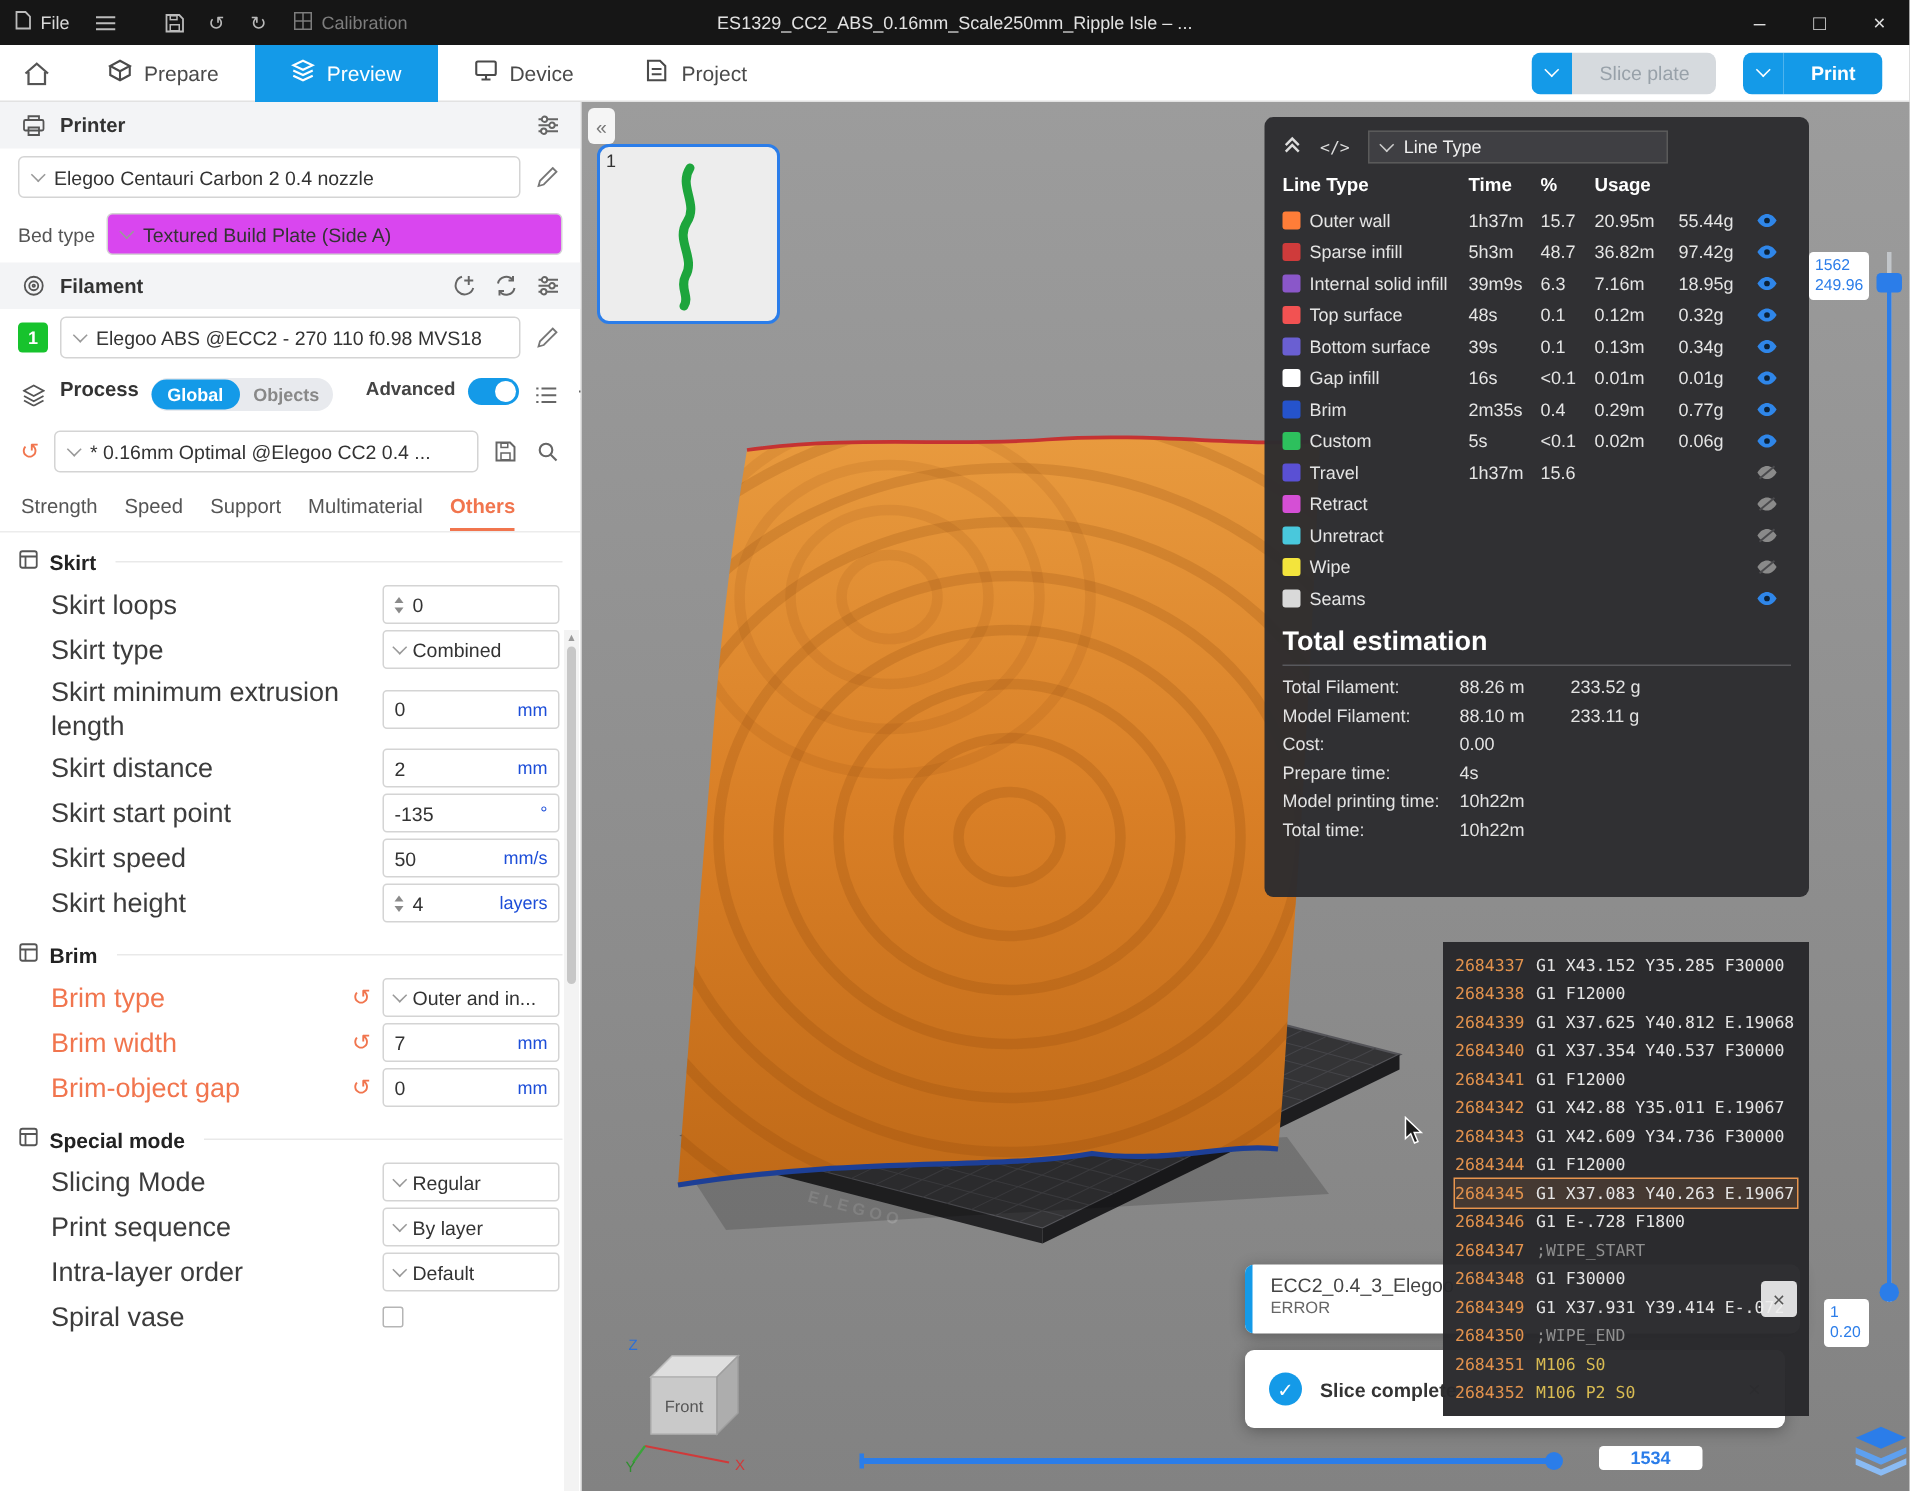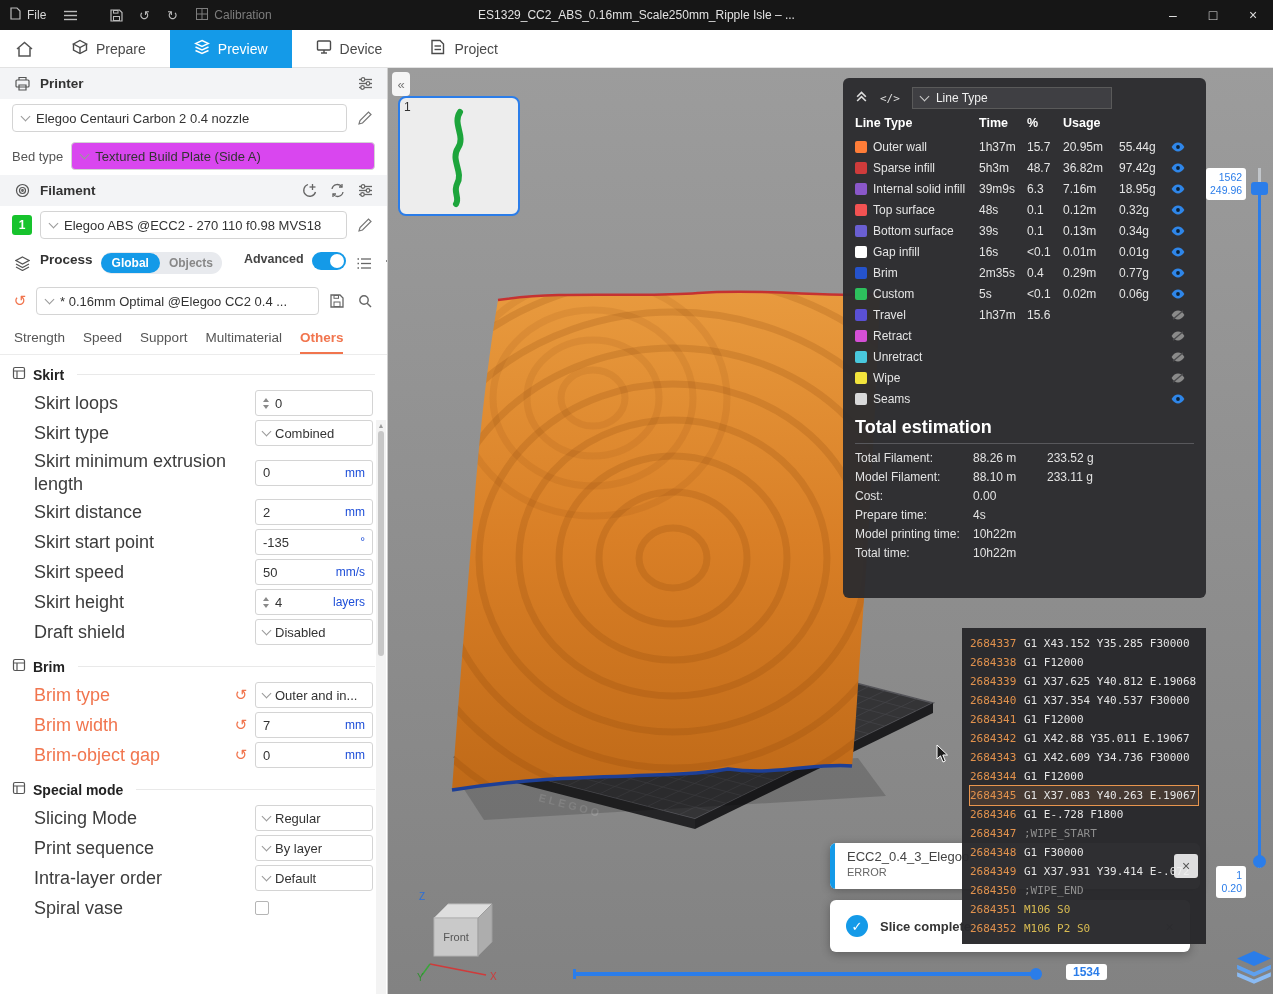--- a/index.html
+++ b/index.html
@@ -114,27 +114,27 @@
 .toast-x-float{position:absolute;left:786px;top:786px;width:24px;height:24px;background:rgba(238,238,238,.92);border-radius:3px;color:#555;display:flex;align-items:center;justify-content:center;font-size:14px;z-index:7}
 .toast-slice{left:442px;top:832px;width:360px;height:52px;display:flex;align-items:center;gap:12px;padding:0 16px;z-index:5}
 .chk{width:22px;height:22px;border-radius:50%;background:var(--accent);color:#fff;display:flex;align-items:center;justify-content:center;font-size:13px;flex:none}
 .tmsg{font-size:13px;font-weight:bold;color:#333;flex:1}
 .tx{color:#999;font-size:15px}
 
 .htrack{position:absolute;left:185px;top:899px;width:470px;height:14px;z-index:3}
 .htrack .bar{position:absolute;left:0;top:5px;width:463px;height:4px;background:var(--blue2);border-radius:2px}
 .htick{position:absolute;left:0;top:2px;width:3px;height:10px;background:var(--blue2)}
 .hhandle{position:absolute;left:457px;top:1px;width:12px;height:12px;border-radius:50%;background:var(--blue2)}
-.hlabel{position:absolute;left:678px;top:896px;background:#fff;color:var(--blue2);font-size:12px;font-weight:bold;padding:1px 7px;border-radius:3px;z-index:3}
+.hlabel{position:absolute;left:678px;top:896px;background:#fff;color:var(--blue2);font-size:12px;font-weight:bold;padding:1px 21px;border-radius:3px;z-index:3}
 
 .vtrack{position:absolute;left:870px;top:100px;width:3px;height:700px;background:#c2c6ca;z-index:3}
 .vfill{position:absolute;left:870px;top:118px;width:3px;height:674px;background:var(--blue2);z-index:3}
 .vhandle-top{position:absolute;left:863px;top:114px;width:17px;height:13px;border-radius:3px;background:var(--blue2);z-index:4}
 .vhandle-bot{position:absolute;left:865px;top:787px;width:13px;height:13px;border-radius:50%;background:var(--blue2);z-index:4}
-.vtip{position:absolute;background:#fff;border-radius:3px;color:var(--blue2);font-size:10.5px;line-height:1.25;padding:3px 4px;text-align:right;z-index:4}
+.vtip{position:absolute;background:#fff;border-radius:3px;color:var(--blue2);font-size:10.5px;line-height:1.25;padding:3px 4px;text-align:left;z-index:4}
 .vtip-top{left:818px;top:100px;min-width:40px}
 .vtip-bot{left:828px;top:798px;min-width:30px}
 .layers-ico{position:absolute;left:847px;top:882px;z-index:3}
 </style>
 </head>
 <body>
 
 <div class="app">
 
   <div class="titlebar">
@@ -214,20 +214,34 @@
         </div>
         <div class="navtab">
           <span><svg width="16" height="16" viewBox="0 0 16 16" fill="none" stroke="currentColor" stroke-width="1.4">
               <path d="M2 1.5 H10 L13.5 5 V14.5 H2 Z"></path>
               <line x1="4.5" y1="7" x2="11" y2="7"></line>
               <line x1="4.5" y1="10.5" x2="11" y2="10.5"></line>
             </svg></span>
           <span>Project</span>
         </div>
       </div>
+    <div class="actions">
+      <div class="split slice">
+        <span class="chevseg">
+            <span class="chev w"></span>
+          </span>
+        <span class="mainseg">Slice plate</span>
+      </div>
+      <div class="split print">
+        <span class="chevseg">
+            <span class="chev w"></span>
+          </span>
+        <span class="mainseg">Print</span>
+      </div>
+    </div>
   </div>
 
   <div class="content">
 
     <div class="sidebar">
       <div class="sec-head gray">
         <span class="icon-btn">
             <svg width="15" height="15" viewBox="0 0 15 15">
               <g fill="none" stroke="#555" stroke-width="1.2">
                 <rect x="1" y="4" width="13" height="7" rx="1"></rect>
@@ -448,27 +462,20 @@
           </div>
           <div class="prow">
             <span class="plab">Skirt height</span>
             <div class="pbox">
               <span class="spinner">
                 <span class="su"></span>
                 <span class="sd"></span>
               </span>
               <span class="val">4</span>
               <span class="unit">layers</span>
-            </div>
-          </div>
-          <div class="prow">
-            <span class="plab">Draft shield</span>
-            <div class="pbox">
-              <span class="chev"></span>
-              <span class="val">Disabled</span>
             </div>
           </div>
           <div class="psec-h">
             <span><svg width="14" height="14" viewBox="0 0 14 14" fill="none" stroke="#555" stroke-width="1.2">
                 <rect x="1.5" y="1.5" width="11" height="11" rx="1.5"></rect>
                 <path d="M1.5 5 H12.5 M5 5 V12.5"></path>
               </svg></span>
             <span class="psec-t">Brim</span>
             <span class="line"></span>
           </div>

